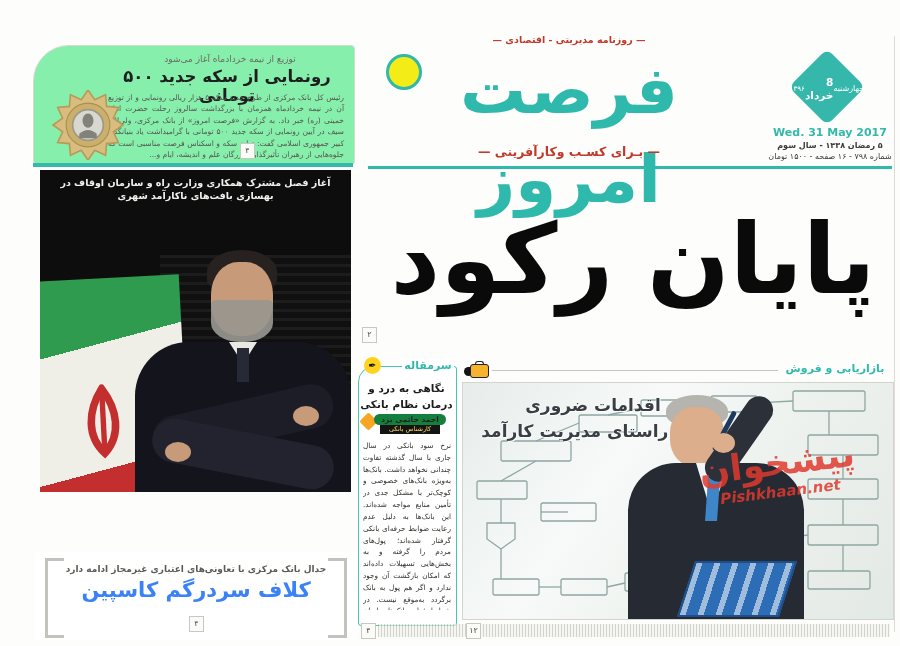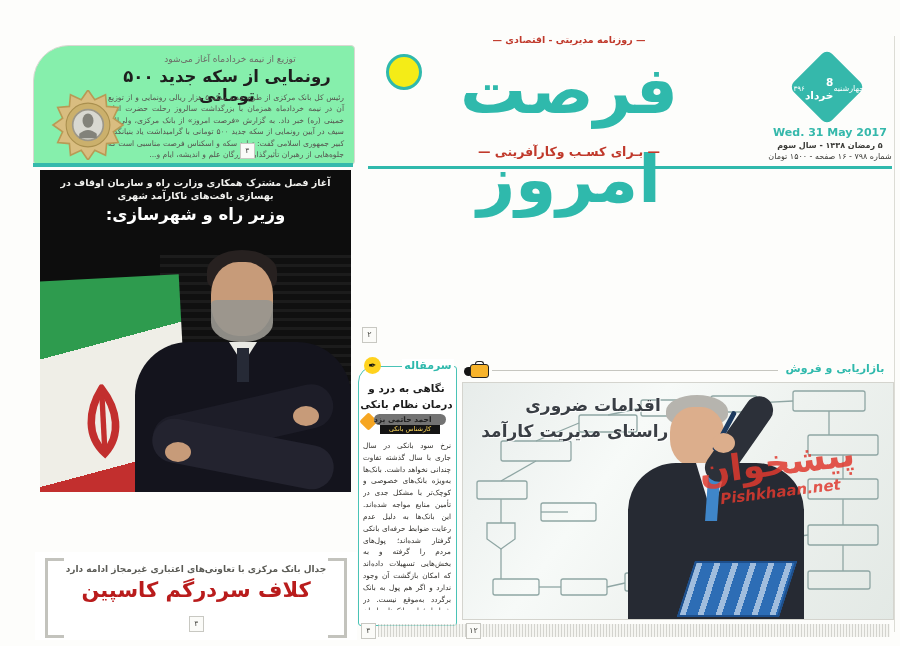--- a/index.html
+++ b/index.html
@@ -67,33 +67,33 @@
   .pm-arm1{left:16px;top:150px;width:184px;height:44px;background:#1d1d28;border-radius:22px;transform:rotate(-13deg);}
   .pm-arm2{left:16px;top:182px;width:184px;height:44px;background:#23232f;border-radius:22px;transform:rotate(11deg);}
   .pm-hand1{left:158px;top:156px;width:26px;height:20px;background:#c79b79;border-radius:50%;}
   .pm-hand2{left:30px;top:192px;width:26px;height:20px;background:#c79b79;border-radius:50%;}
 
   
   #caspian-box{left:35px;top:552px;width:322px;height:88px;background:#fff;}
   .br-l{left:10px;top:6px;width:16px;height:74px;border:3px solid #c3c3bd;border-right:none;}
   .br-r{right:10px;top:6px;width:16px;height:74px;border:3px solid #c3c3bd;border-left:none;}
   .cs-kicker{left:30px;top:12px;width:262px;font-size:9px;color:#5b5b56;font-weight:bold;}
-  .cs-headline{left:30px;top:26px;width:262px;font-size:21px;font-weight:bold;color:#b91c1c;text-align:center;}
+  .cs-headline{left:30px;top:26px;width:262px;font-size:21px;font-weight:bold;color:#3b82f6;text-align:center;}
   .cs-pg{left:154px;top:64px;}
 
   
   #editorial-box{left:358px;top:366px;width:97px;height:258px;border:1.5px solid #49c3b6;
                  border-radius:16px 3px 3px 3px;background:#fff;}
   .ed-label{left:402px;top:359px;width:52px;height:14px;background:#fff;color:#2fb9ac;
             font-size:11px;font-weight:bold;text-align:center;line-height:14px;z-index:4;}
   .ed-pen{left:364px;top:357px;width:17px;height:17px;border-radius:50%;background:#ffd21e;
           color:#111;font-size:10px;line-height:17px;text-align:center;z-index:4;}
   .ed-title{left:360px;top:381px;width:93px;font-size:10.5px;font-weight:bold;color:#1b1b1b;line-height:1.5;}
-  .ed-author{left:374px;top:414px;width:72px;height:11px;background:#737373;border-radius:7px;
-             font-size:7.5px;font-weight:bold;color:#222;line-height:11px;text-align:left;z-index:3;}
+  .ed-author{left:374px;top:414px;width:72px;height:11px;background:#15803d;border-radius:7px;
+             font-size:7.5px;font-weight:bold;color:#222;line-height:11px;text-align:center;z-index:3;}
   .ed-role{left:380px;top:425px;width:60px;height:9px;background:#141414;color:#ffd95c;
            font-size:6.5px;line-height:9px;text-align:center;z-index:3;}
   .ed-diamond{left:362px;top:415px;width:13px;height:13px;background:#f6a623;border-radius:2px;transform:rotate(45deg);z-index:2;}
   .ed-body{left:363px;top:440px;width:88px;height:170px;overflow:hidden;font-size:7.3px;
            line-height:1.62;color:#33312d;text-align:justify;}
 
   
   .mk-label{left:780px;top:362px;width:110px;font-size:11px;font-weight:bold;color:#2fb9ac;}
   .mk-line{left:492px;top:370px;width:286px;height:1px;background:#c6c6c0;}
   .mk-icon{left:464px;top:361px;width:24px;height:16px;}
@@ -161,25 +161,25 @@
     <div class="abs date-diamond-inner rtl">
       <span class="dd-weekday">چهارشنبه</span>
       <span class="dd-day">8 خرداد</span>
       <span class="dd-year">۱۳۹۶</span>
     </div>
     <div class="abs date-greg center">Wed. 31 May 2017</div>
     <div class="abs date-hijri center rtl">۵ رمضان ۱۴۳۸ - سال سوم</div>
     <div class="abs date-issue center rtl">شماره ۷۹۸ - ۱۶ صفحه - ۱۵۰۰ تومان</div>
   </div>
 
+  <div class="abs lead-headline center rtl">پایان رکود</div>
   <div class="abs pgref" style="left:362px;top:327px;">۲</div>
 
   <div class="abs" id="photo-box">
     <div class="abs ph-kicker center rtl">آغاز فصل مشترک همکاری وزارت راه و سازمان اوقاف در بهسازی بافت‌های ناکارآمد شهری</div>
-    <div class="abs ph-h1 center rtl">وزیر راه و شهرسازی:</div>
     <div class="abs ph-blinds"></div>
     <div class="abs ph-flag">
       <svg class="abs" style="left:34px;top:106px;" width="70" height="84" viewBox="0 0 64 78">
         <path d="M32 4 C18 24 16 48 32 64 C48 48 46 24 32 4 Z" fill="none" stroke="#c22f2e" stroke-width="7"></path>
         <line x1="32" y1="10" x2="32" y2="62" stroke="#c22f2e" stroke-width="5"></line>
       </svg>
     </div>
     <div class="abs ph-man">
       <div class="abs pm-hair"></div>
       <div class="abs pm-face"></div>

